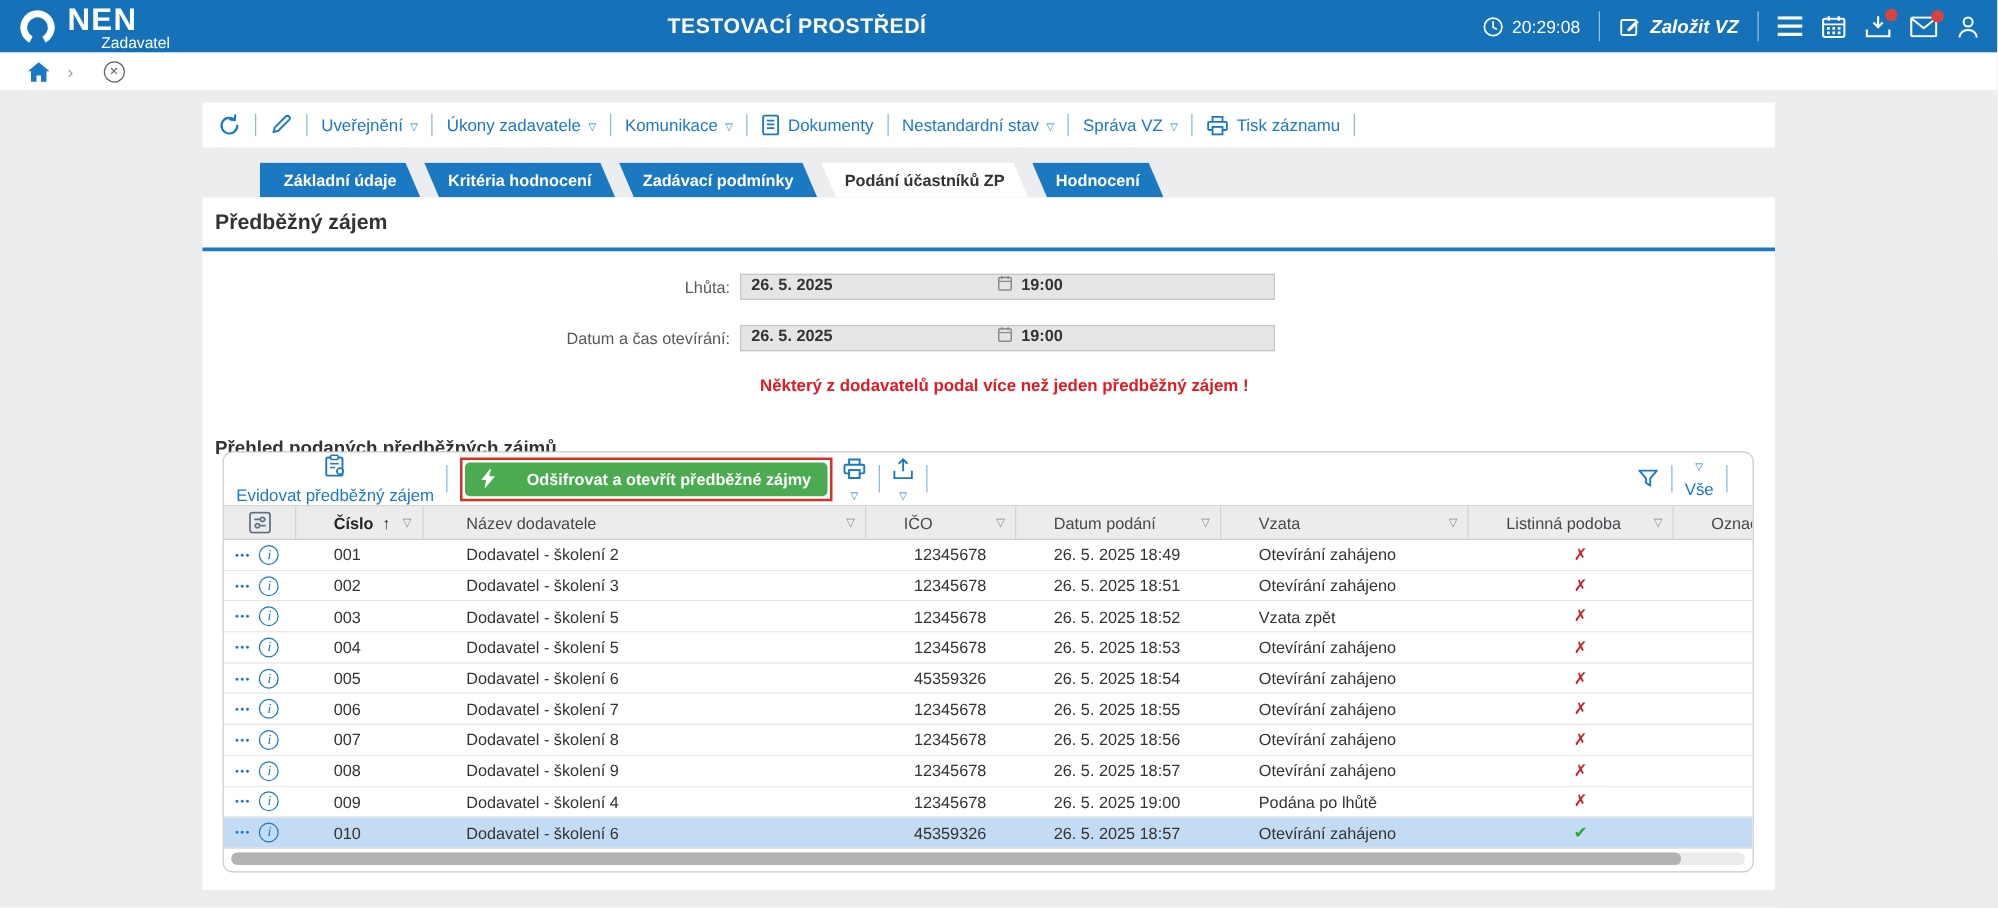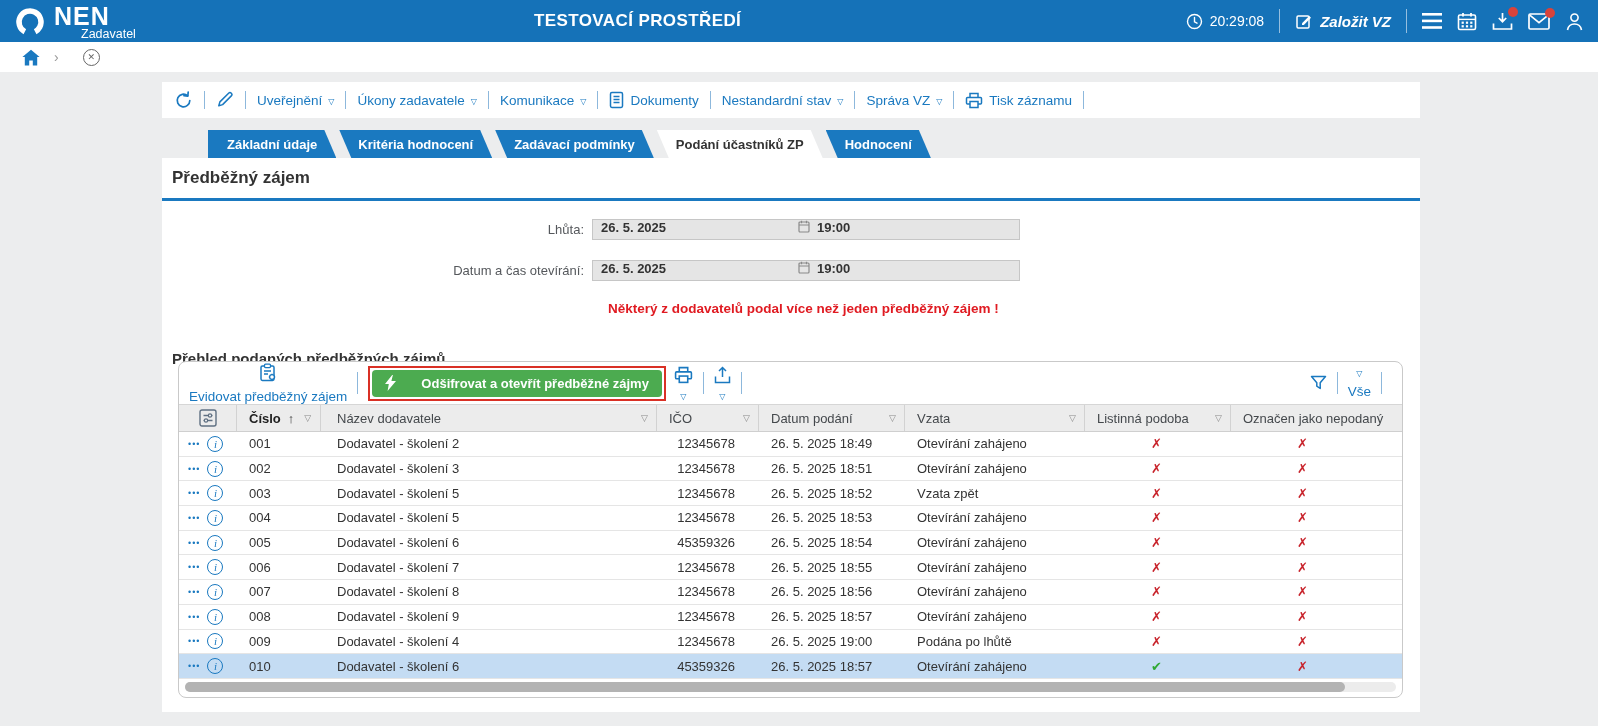--- a/index.html
+++ b/index.html
@@ -65,21 +65,21 @@
   
   .grid-panel{position:absolute;left:16px;top:203px;width:1225px;height:337px;border:1px solid #c9c9c9;border-radius:8px;background:#fff;overflow:hidden;}
   .grid-toolbar{height:42px;display:flex;align-items:center;padding:0 10px;font-size:13.5px;color:var(--accent-blue);}
   .gt-div{width:1px;height:22px;background:#8db8dc;margin:0 10px;flex:none;}
   .link-btn{display:flex;align-items:center;gap:7px;white-space:nowrap;cursor:pointer;flex-direction:column;}
   .highlight-box{border:2px solid var(--highlight-red);padding:2px;margin-right:8px;}
   .green-btn{height:27px;background:var(--button-green);border:none;border-radius:4px;color:#fff;font-size:13px;font-weight:bold;font-family:inherit;display:flex;align-items:center;gap:25px;padding:0 13px;white-space:nowrap;cursor:pointer;}
   .gt-spacer{flex:1;}
   .vse{font-size:13.5px;}
 
-  .grid-head,.grid-row{display:grid;grid-template-columns:58px 84px 336px 102px 146px 180px 146px minmax(0,1fr);}
+  .grid-head,.grid-row{display:grid;grid-template-columns:58px 84px 336px 102px 146px 180px 146px minmax(0,1fr);gap:18px;}
   .grid-head{height:28px;background:#ececec;border-top:1px solid #d6d6d6;border-bottom:1px solid #cfcfcf;color:#44484c;font-size:13px;}
   .th{display:flex;align-items:center;padding:0 8px 0 12px;border-right:1px solid #d2d2d2;overflow:hidden;white-space:nowrap;}
   .th:last-child{border-right:none;}
   .th .flt{margin-left:auto;color:#8a8a8a;font-size:9px;}
   .th.first{justify-content:center;padding:0;}
   .sort-arrow{font-weight:bold;margin:0 4px 0 7px;color:#333;}
   .th-cislo .flt{margin-left:6px;}
   .th-cislo{font-weight:bold;color:#222;}
 
   .grid-row{height:24.7px;border-bottom:1px solid #e5e5e5;font-size:13px;color:#333;background:#fff;}

